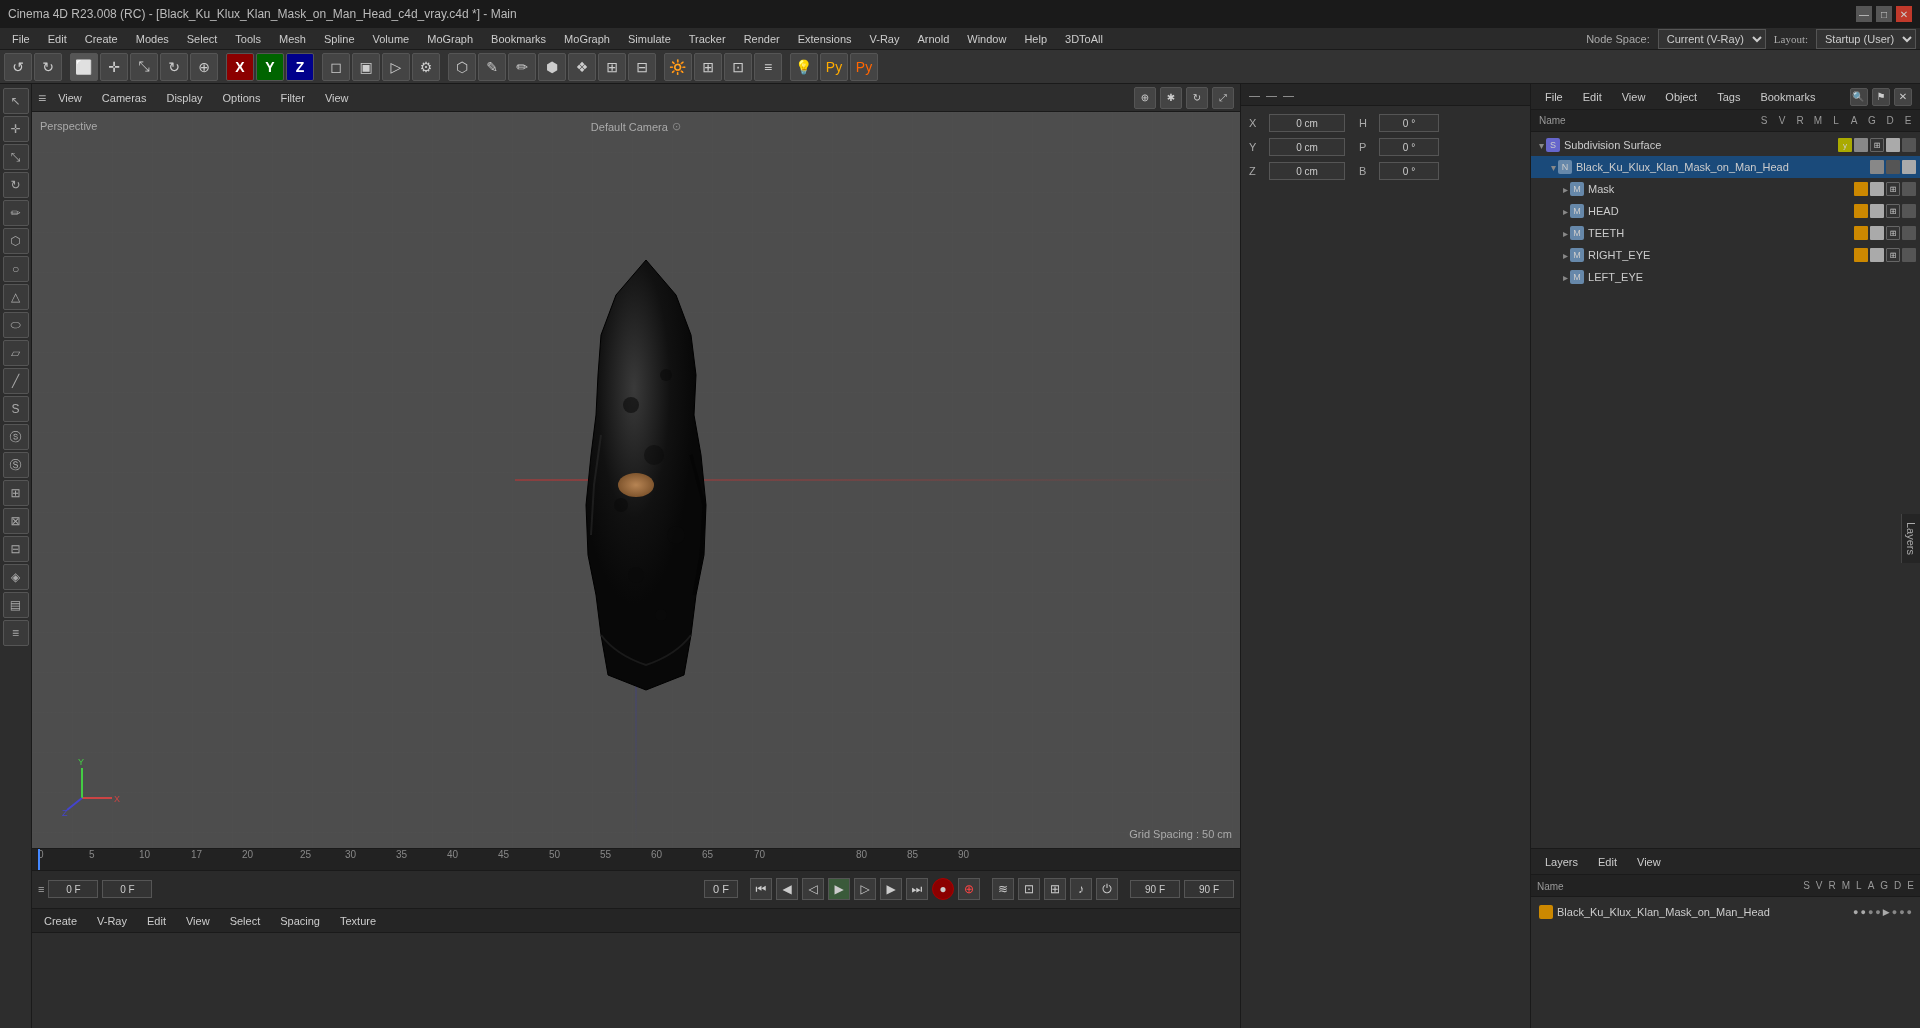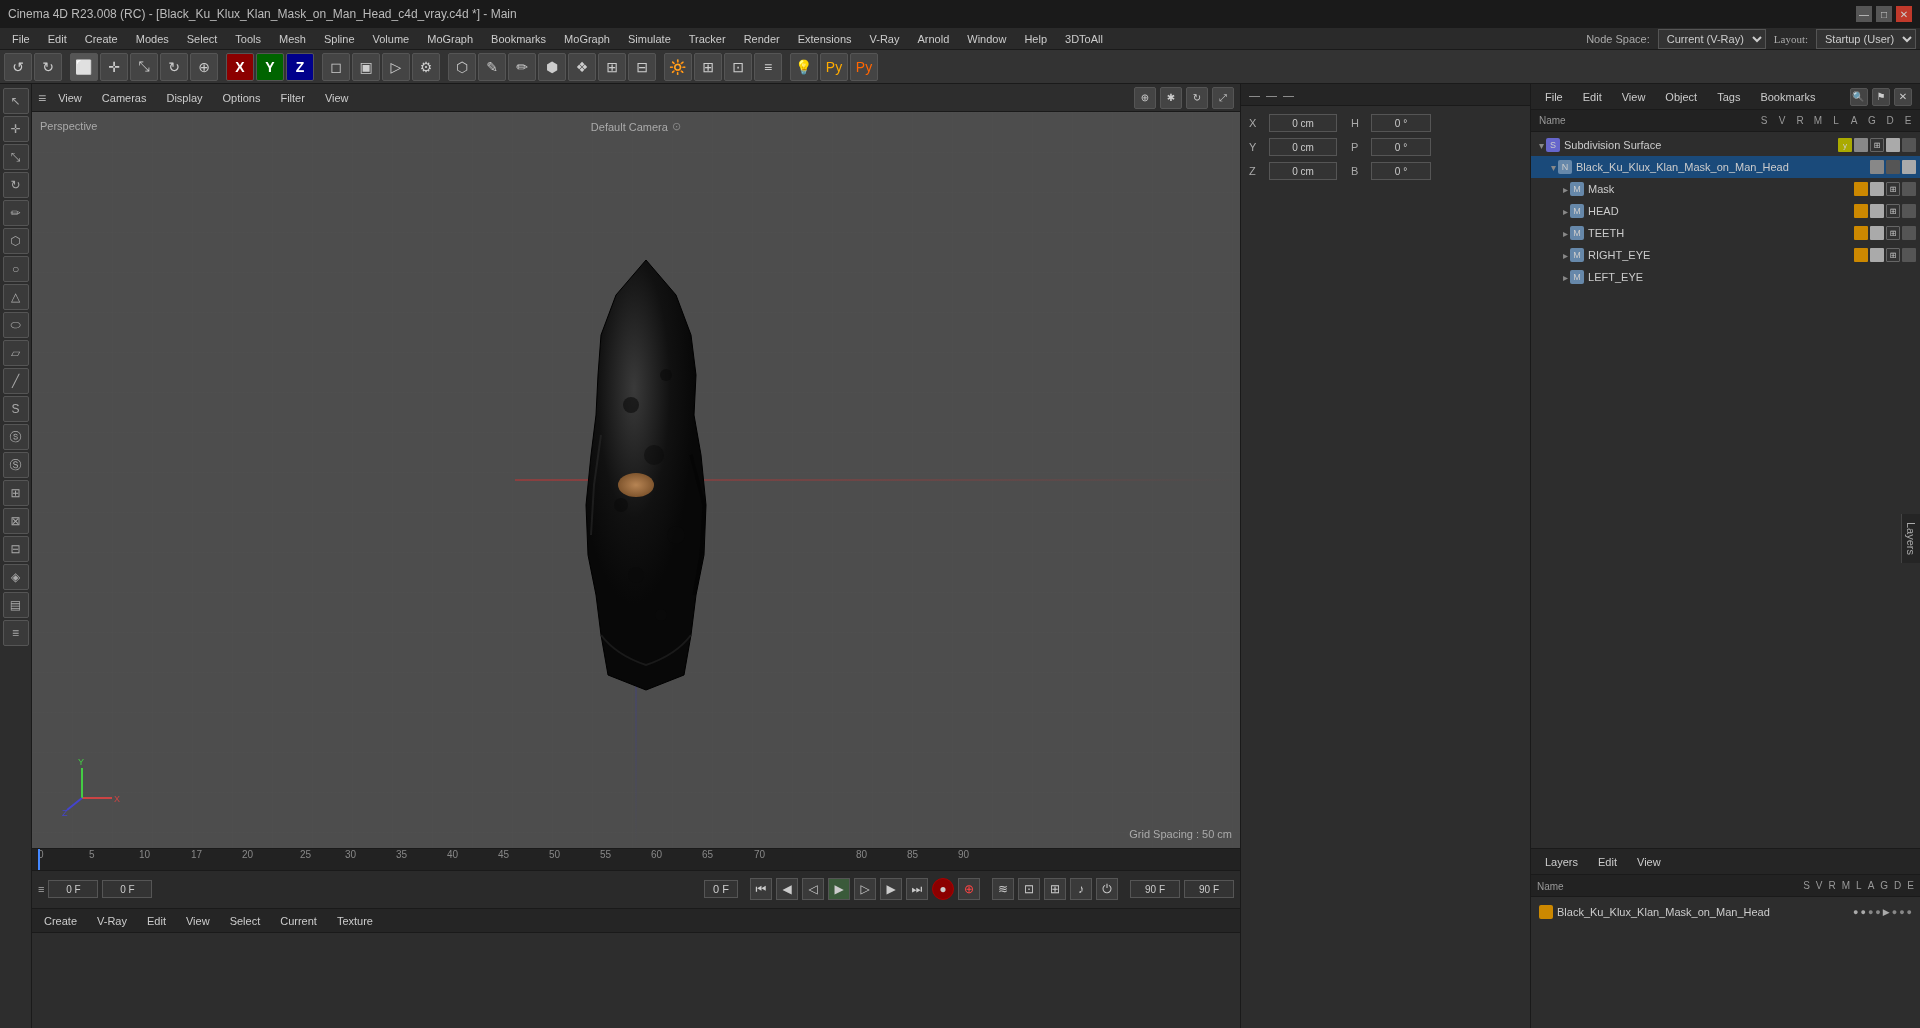--- a/index.html
+++ b/index.html
@@ -69,21 +69,21 @@
     .mat-thumb-inner { width: 55px; height: 55px; border-radius: 50%; }
     .mat-label { font-size: 9px; color: #aaa; text-align: center; margin-top: 2px; max-width: 60px; overflow: hidden; text-overflow: ellipsis; white-space: nowrap; }
     .mat-container { display: flex; flex-direction: column; align-items: center; cursor: pointer; }
 
     
     #coord-panel { width: 290px; background: #2d2d2d; border-left: 1px solid #1a1a1a; display: flex; flex-direction: column; }
     #coord-top { height: 22px; background: #252525; border-bottom: 1px solid #1a1a1a; display: flex; align-items: center; padding: 0 8px; gap: 6px; }
     #coord-body { flex: 1; padding: 8px; }
     .coord-row { display: flex; align-items: center; margin-bottom: 6px; gap: 4px; }
     .coord-label { width: 16px; color: #aaa; font-size: 11px; }
-    .coord-input { width: 68px; height: 18px; background: #333; border: 1px solid #555; color: #ccc; font-size: 10px; text-align: center; }
+    .coord-input { width: 76px; height: 18px; background: #333; border: 1px solid #555; color: #ccc; font-size: 10px; text-align: center; }
     .coord-h-label { width: 16px; color: #aaa; font-size: 11px; }
     .coord-h-input { width: 60px; height: 18px; background: #333; border: 1px solid #555; color: #ccc; font-size: 10px; text-align: center; }
     #coord-footer { height: 38px; display: flex; align-items: center; padding: 0 8px; gap: 6px; }
     .coord-select { background: #333; color: #ccc; border: 1px solid #555; height: 22px; font-size: 11px; padding: 0 4px; }
     .apply-btn { background: #444; border: 1px solid #666; color: #ccc; padding: 3px 16px; cursor: pointer; font-size: 11px; }
 
     
     #right-panel { width: 390px; background: #2d2d2d; border-left: 1px solid #1a1a1a; display: flex; flex-direction: column; }
     #obj-manager { flex: 1; display: flex; flex-direction: column; }
     #obj-toolbar { height: 26px; background: #252525; display: flex; align-items: center; padding: 0 8px; gap: 8px; border-bottom: 1px solid #1a1a1a; }
@@ -363,21 +363,21 @@
       </div>
     </div>
 
     <div id="material-panel">
       <div id="material-toolbar">
         <span class="mat-menu">Create</span>
         <span class="mat-menu">V-Ray</span>
         <span class="mat-menu">Edit</span>
         <span class="mat-menu">View</span>
         <span class="mat-menu">Select</span>
-        <span class="mat-menu">Current</span>
+        <span class="mat-menu">Spacing</span>
         <span class="mat-menu">Texture</span>
       </div>
     </div>
 
   </div>
 
   <div id="coord-panel">
     <div id="coord-top">
       <span style="color:#aaa;">—</span>
       <span style="color:#aaa;">—</span>

